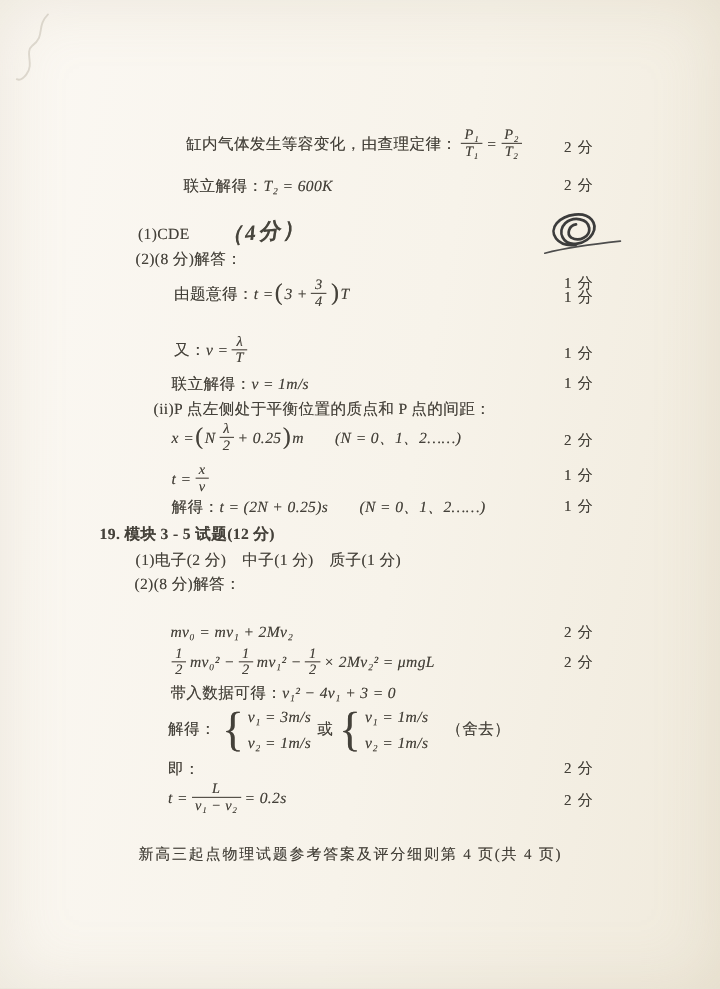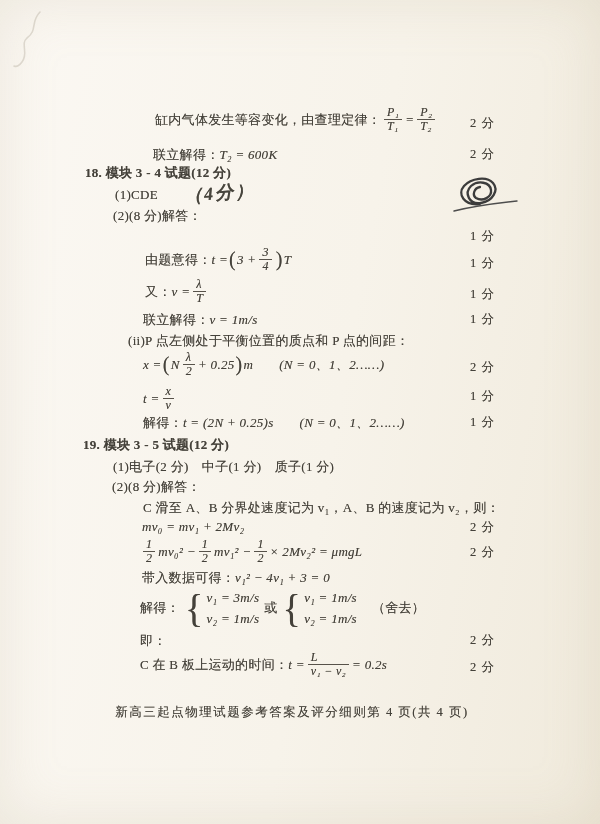--- a/index.html
+++ b/index.html
@@ -10,21 +10,21 @@
     font-family:"Liberation Serif","DejaVu Serif",serif;
     color:#44413a;
   }
   .line{position:absolute;left:0;width:600px;font-size:13px;letter-spacing:.3px;
         white-space:nowrap;text-shadow:0 0 .5px rgba(72,66,54,.55);}
   .content{display:inline-flex;align-items:center;}
   .m{font-style:italic;}
   .cn{font-style:normal;}
   .hdr{font-weight:bold;}
   .score{position:absolute;left:470px;top:0;font-size:12.5px;letter-spacing:1px;}
-  .frac{display:inline-flex;flex-direction:column;line-height:1.12;
+  .frac{display:inline-flex;flex-direction:column;align-items:center;line-height:1.12;
         font-size:12px;margin:0 3px;font-style:italic;}
   .frac .num{padding:0 3px;}
   .frac .den{border-top:1px solid #57524a;padding:0 3px;}
   .bp{font-size:20px;font-weight:400;font-style:normal;padding:0 1px;}
   .cond{margin-left:26px;font-style:italic;text-align:right;}
   .hand{display:inline-block;margin-left:26px;margin-top:-4px;transform:rotate(-5deg);
         font-size:18px;font-weight:bold;font-style:italic;color:#47453d;letter-spacing:2px;}
   .cases{display:inline-flex;align-items:center;margin:0 5px;}
   .brace{font-size:38px;font-weight:300;line-height:1;transform:scaleY(1.05);
          margin-right:3px;font-style:normal;}
@@ -60,25 +60,20 @@
   </div>
 
   <div class="line" style="top:146px">
     <span class="content" style="margin-left:153px">
       <span class="cn">联立解得：</span>
       <span class="m">T₂ = 600K</span>
     </span>
     <span class="score">2 分</span>
   </div>
 
-  <div class="line hdr" style="top:164px">
-    <span class="content" style="margin-left:85px">
-      <span>18. 模块 3 - 4 试题(12 分)</span>
-    </span>
-  </div>
 
   <div class="line" style="top:185px">
     <span class="content" style="margin-left:115px">
       <span>(1)CDE</span>
       <span class="hand">（4分）</span>
     </span>
   </div>
 
   <svg class="scribble" width="70" height="42" viewBox="0 0 70 42">
     <path d="M30 30 C14 32 7 20 14 12 C21 4 37 2 43 9 C49 16 43 27 31 29 C19 31 14 19 21 12 C28 6 40 8 41 16 C42 23 33 28 26 24 C22 21 24 14 30 13" fill="none" stroke="#3c3c3c" stroke-width="2.3" stroke-linecap="round"></path>
@@ -88,21 +83,21 @@
   <div class="line" style="top:207px">
     <span class="content" style="margin-left:113px">
       <span>(2)(8 分)解答：</span>
     </span>
   </div>
 
   <div class="line" style="top:228px">
     <span class="score">1 分</span>
   </div>
 
-  <div class="line" style="top:246px">
+  <div class="line" style="top:231px">
     <span class="content" style="margin-left:145px">
       <span class="cn">由题意得：</span>
       <span class="m">t =</span>
       <span class="bp">(</span>
       <span class="m"> 3 + </span>
       <span class="frac">
         <span class="num">3</span>
         <span class="den">4</span>
       </span>
       <span class="bp">)</span>
@@ -185,25 +180,20 @@
       <span>(1)电子(2 分)　中子(1 分)　质子(1 分)</span>
     </span>
   </div>
 
   <div class="line" style="top:478px">
     <span class="content" style="margin-left:112px">
       <span>(2)(8 分)解答：</span>
     </span>
   </div>
 
-  <div class="line" style="top:499px">
-    <span class="content" style="margin-left:143px">
-      <span>C 滑至 A、B 分界处速度记为 v₁，A、B 的速度记为 v₂，则：</span>
-    </span>
-  </div>
 
   <div class="line" style="top:519px">
     <span class="content" style="margin-left:142px">
       <span class="m">mv₀ = mv₁ + 2Mv₂</span>
     </span>
     <span class="score">2 分</span>
   </div>
 
   <div class="line" style="top:536px">
     <span class="content" style="margin-left:140px">
@@ -257,21 +247,20 @@
 
   <div class="line" style="top:632px">
     <span class="content" style="margin-left:140px">
       <span class="cn">即：</span>
     </span>
     <span class="score">2 分</span>
   </div>
 
   <div class="line" style="top:651px">
     <span class="content" style="margin-left:140px">
-      <span class="cn">C 在 B 板上运动的时间：</span>
       <span class="m">t =</span>
       <span class="frac">
         <span class="num">L</span>
         <span class="den">v₁ − v₂</span>
       </span>
       <span class="m"> = 0.2s</span>
     </span>
     <span class="score" style="top:8px">2 分</span>
   </div>
 

